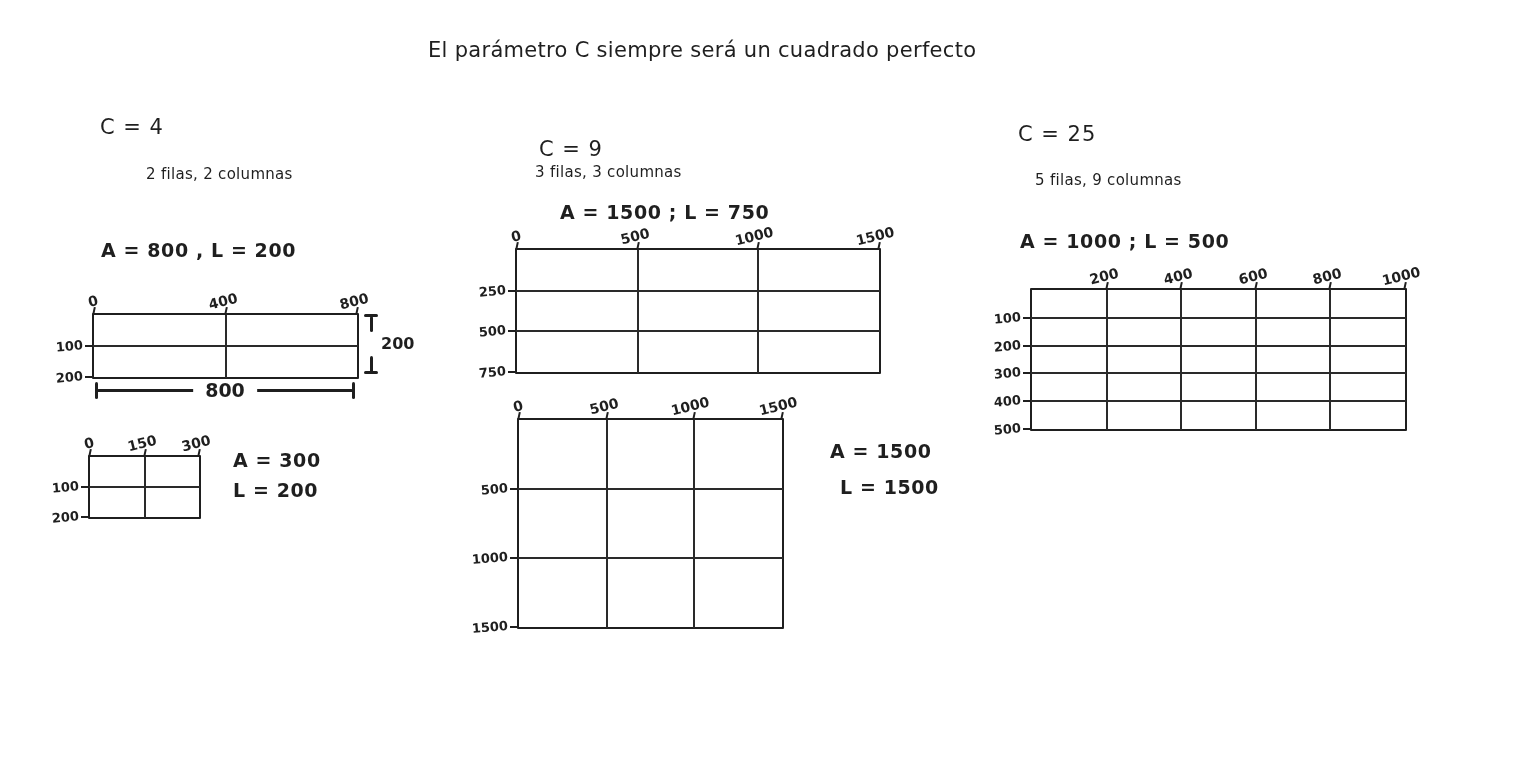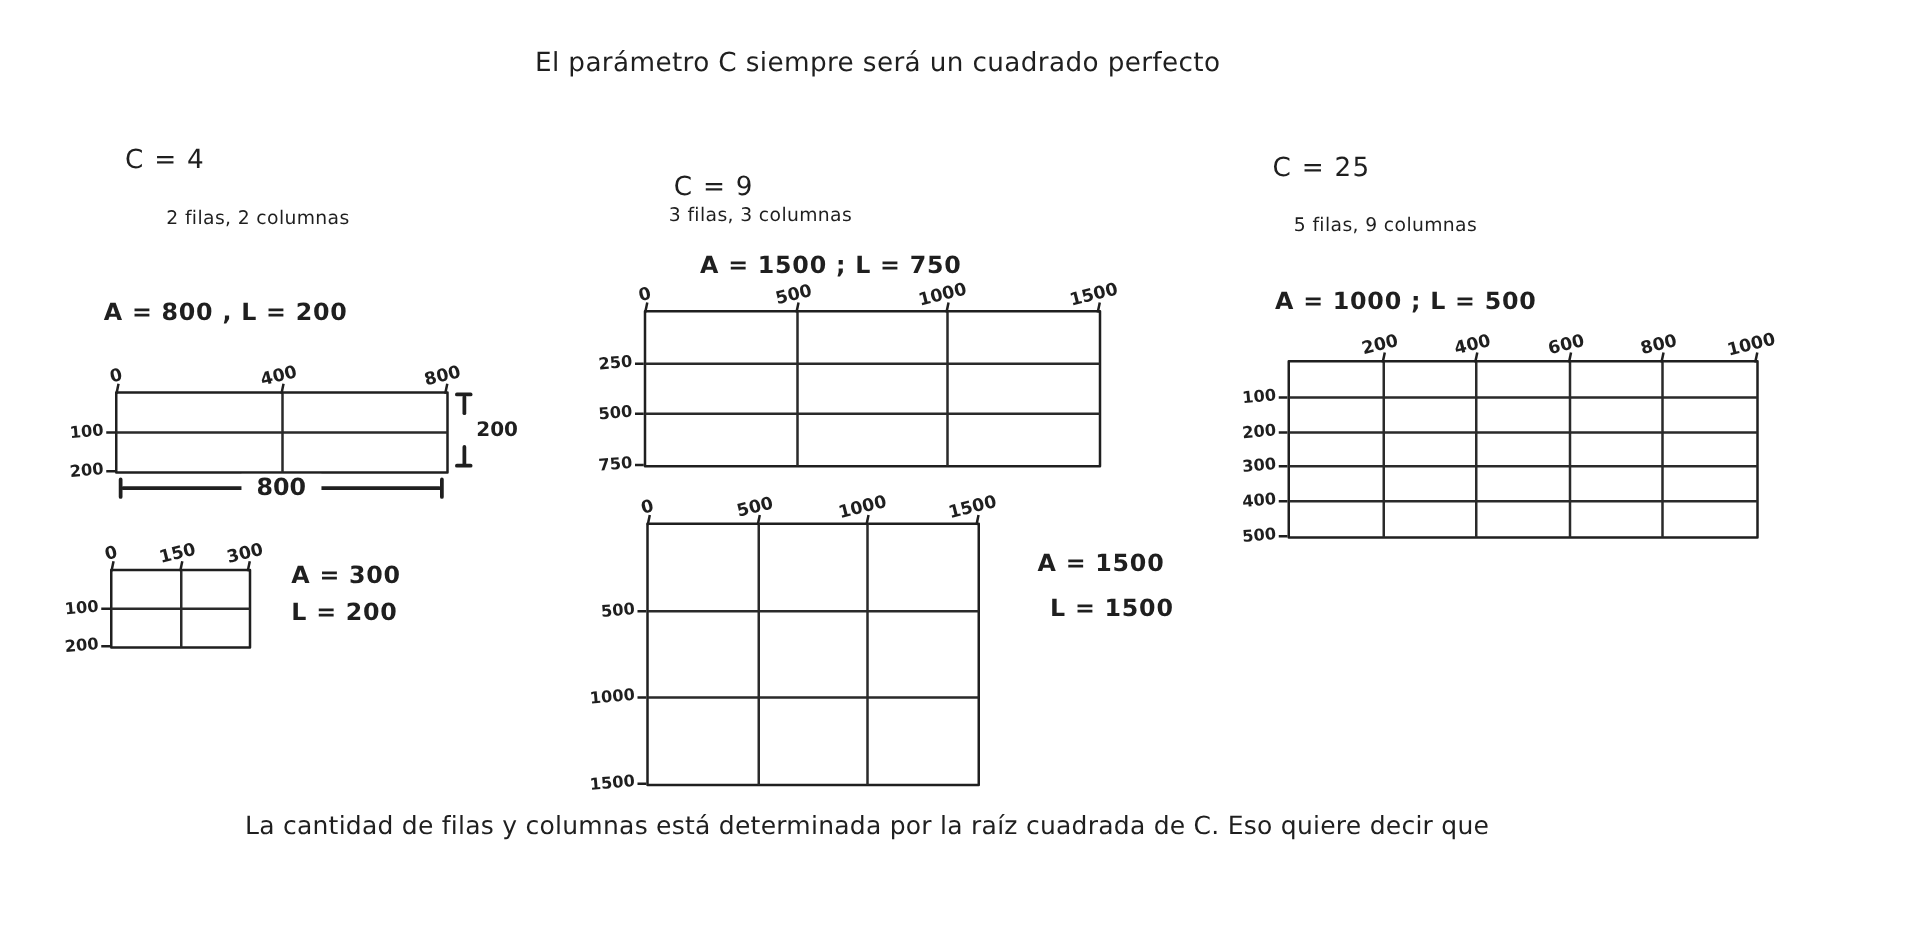--- a/index.html
+++ b/index.html
@@ -43,22 +43,22 @@
   .hdim-label{position:absolute;left:50%;top:50%;transform:translate(-50%,-54%);background:#ffffff;padding:0 12px;font-size:19px;font-weight:bold;}
 </style>
 </head>
 <body>
 
 <div class="canvas">
 
   <div class="txt title" style="left:428px;top:38px;">El parámetro C siempre será un cuadrado perfecto</div>
 
   <div class="txt heading" style="left:100px;top:115px;">C = 4</div>
-  <div class="txt subheading" style="left:133px;top:165px;">2 filas, 2 columnas</div>
-  <div class="txt params" style="left:83px;top:239px;">A = 800 ,   L = 200</div>
+  <div class="txt subheading" style="left:146px;top:165px;">2 filas, 2 columnas</div>
+  <div class="txt params" style="left:101px;top:239px;">A = 800 ,   L = 200</div>
 
   <div class="grid" style="left:92px;top:313px;width:263px;height:62px;">
       <i class="gline-h" style="top: 50%;"></i>
       <i class="gline-v" style="left: 50%;"></i>
       <span class="tick-top" style="left: 0%;">0</span>
       <i class="tickmark-top" style="left: 0%;"></i>
       <span class="tick-top" style="left: 50%;">400</span>
       <i class="tickmark-top" style="left: 50%;"></i>
       <span class="tick-top" style="left: 100%;">800</span>
       <i class="tickmark-top" style="left: 100%;"></i>
@@ -176,15 +176,14 @@
       <span class="tick-left" style="top: 40%;">200</span>
       <i class="tickmark-left" style="top: 40%;"></i>
       <span class="tick-left" style="top: 60%;">300</span>
       <i class="tickmark-left" style="top: 60%;"></i>
       <span class="tick-left" style="top: 80%;">400</span>
       <i class="tickmark-left" style="top: 80%;"></i>
       <span class="tick-left" style="top: 100%;">500</span>
       <i class="tickmark-left" style="top: 100%;"></i>
     </div>
 
-  <div class="txt footer-line" style="left:196px;top:648px;">La cantidad de filas y columnas está determinada por la raíz cuadrada de C. Eso quiere decir que</div>
 
 </div>
 
 </body></html>

